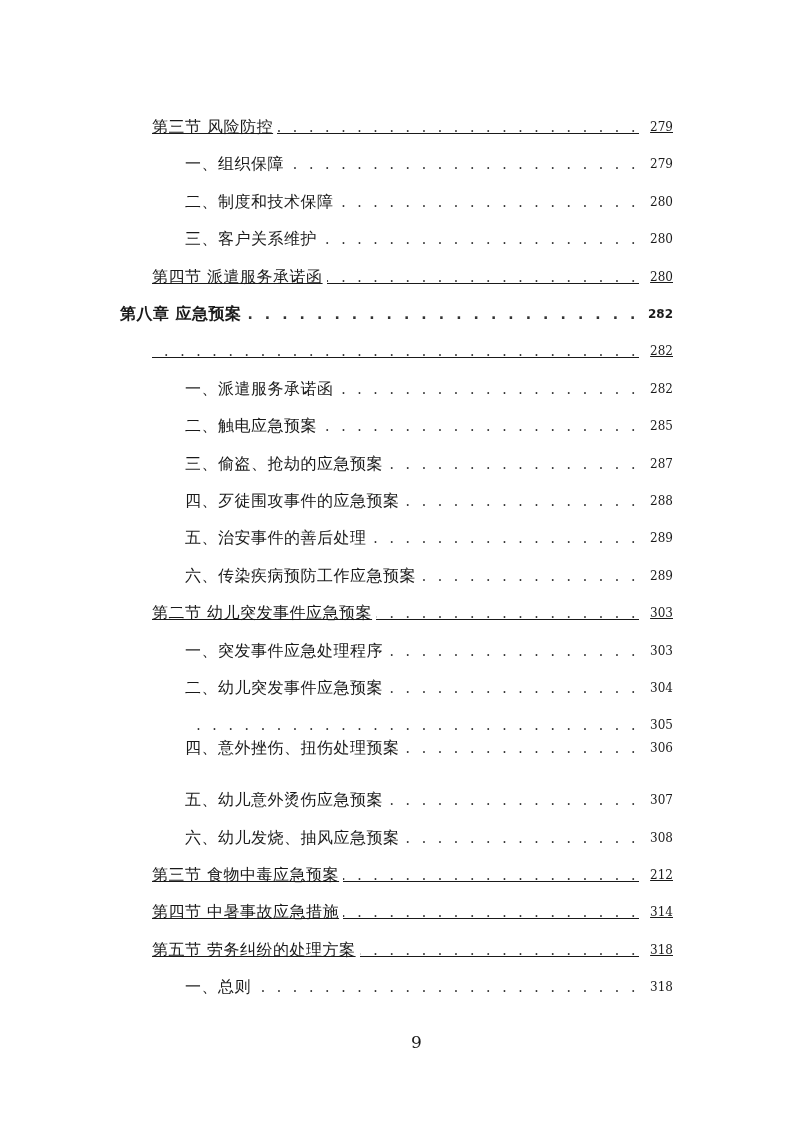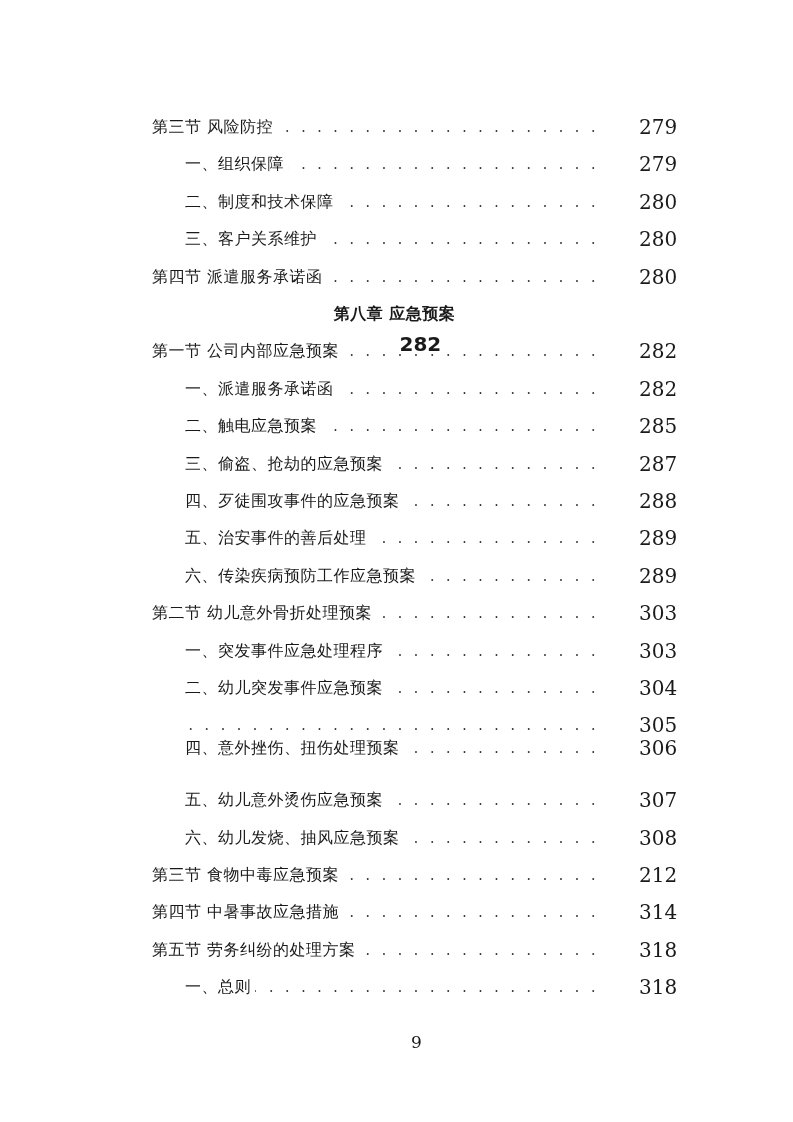--- a/index.html
+++ b/index.html
@@ -23,42 +23,42 @@
     }
     .toc-row {
       position: absolute;
       height: 30px;
       display: flex;
       align-items: center;
       font-size: 16px;
       line-height: 30px;
       white-space: nowrap;
     }
-    .toc-row.level-1 { left: 120px; width: 553px; font-weight: bold; font-family: "DejaVu Sans", "Liberation Sans", sans-serif; flex-direction: column; }
-    .toc-row.level-2 { left: 152px; width: 521px; }
+    .toc-row.level-1 { left: 120px; width: 553px; font-weight: bold; font-family: "DejaVu Sans", "Liberation Sans", sans-serif; }
+    .toc-row.level-2 { left: 152px; width: 521px; text-decoration: underline; }
     .toc-row.level-3 { left: 185px; width: 488px; }
     .toc-title {
       flex: 0 0 auto;
       padding-right: 4px;
       letter-spacing: 0.5px;
     }
     .toc-leader {
       flex: 1 1 auto;
       overflow: hidden;
       letter-spacing: 3.6px;
       color: #333;
       font-size: 14px;
       text-align: right;
       direction: rtl;
     }
     .toc-page {
       flex: 0 0 auto;
       width: 34px;
-      font-size: 20px;
-      margin-left: 40px;
+      text-align: right;
+      font-size: 12px;
     }
     .level-1 .toc-page { font-weight: bold; }
     .page-number {
       position: absolute;
       top: 1032px;
       left: 0;
       width: 833px;
       text-align: center;
       font-size: 17px;
     }
@@ -91,21 +91,20 @@
     <span class="toc-title">第四节  派遣服务承诺函</span>
     <span class="toc-leader">. . . . . . . . . . . . . . . . . . . . . . . . . . . . . . . . . . . . . . . . . . . . . . . . . . . . .</span>
     <span class="toc-page">280</span>
   </div>
   <div class="toc-row level-1" style="top:187px">
     <span class="toc-title">第八章  应急预案</span>
     <span class="toc-leader">. . . . . . . . . . . . . . . . . . . . . . . . . . . . . . . . . . . . . . . . . . . . . . . . . . . . .</span>
     <span class="toc-page">282</span>
   </div>
   <div class="toc-row level-2" style="top:224.4px">
-    <span class="toc-title">第一节  公司内部应急预案</span>
     <span class="toc-leader">. . . . . . . . . . . . . . . . . . . . . . . . . . . . . . . . . . . . . . . . . . . . . . . . . . . . .</span>
     <span class="toc-page">282</span>
   </div>
   <div class="toc-row level-3" style="top:261.8px">
     <span class="toc-title">一、派遣服务承诺函</span>
     <span class="toc-leader">. . . . . . . . . . . . . . . . . . . . . . . . . . . . . . . . . . . . . . . . . . . . . . . . . . . . .</span>
     <span class="toc-page">282</span>
   </div>
   <div class="toc-row level-3" style="top:299.2px">
     <span class="toc-title">二、触电应急预案</span>
@@ -126,21 +125,21 @@
     <span class="toc-title">五、治安事件的善后处理</span>
     <span class="toc-leader">. . . . . . . . . . . . . . . . . . . . . . . . . . . . . . . . . . . . . . . . . . . . . . . . . . . . .</span>
     <span class="toc-page">289</span>
   </div>
   <div class="toc-row level-3" style="top:448.8px">
     <span class="toc-title">六、传染疾病预防工作应急预案</span>
     <span class="toc-leader">. . . . . . . . . . . . . . . . . . . . . . . . . . . . . . . . . . . . . . . . . . . . . . . . . . . . .</span>
     <span class="toc-page">289</span>
   </div>
   <div class="toc-row level-2" style="top:486.2px">
-    <span class="toc-title">第二节  幼儿意外骨折处理预案</span>
+    <span class="toc-title">第二节  幼儿突发事件应急预案</span>
     <span class="toc-leader">. . . . . . . . . . . . . . . . . . . . . . . . . . . . . . . . . . . . . . . . . . . . . . . . . . . . .</span>
     <span class="toc-page">303</span>
   </div>
   <div class="toc-row level-3" style="top:523.6px">
     <span class="toc-title">一、突发事件应急处理程序</span>
     <span class="toc-leader">. . . . . . . . . . . . . . . . . . . . . . . . . . . . . . . . . . . . . . . . . . . . . . . . . . . . .</span>
     <span class="toc-page">303</span>
   </div>
   <div class="toc-row level-3" style="top:561px">
     <span class="toc-title">二、幼儿突发事件应急预案</span>

